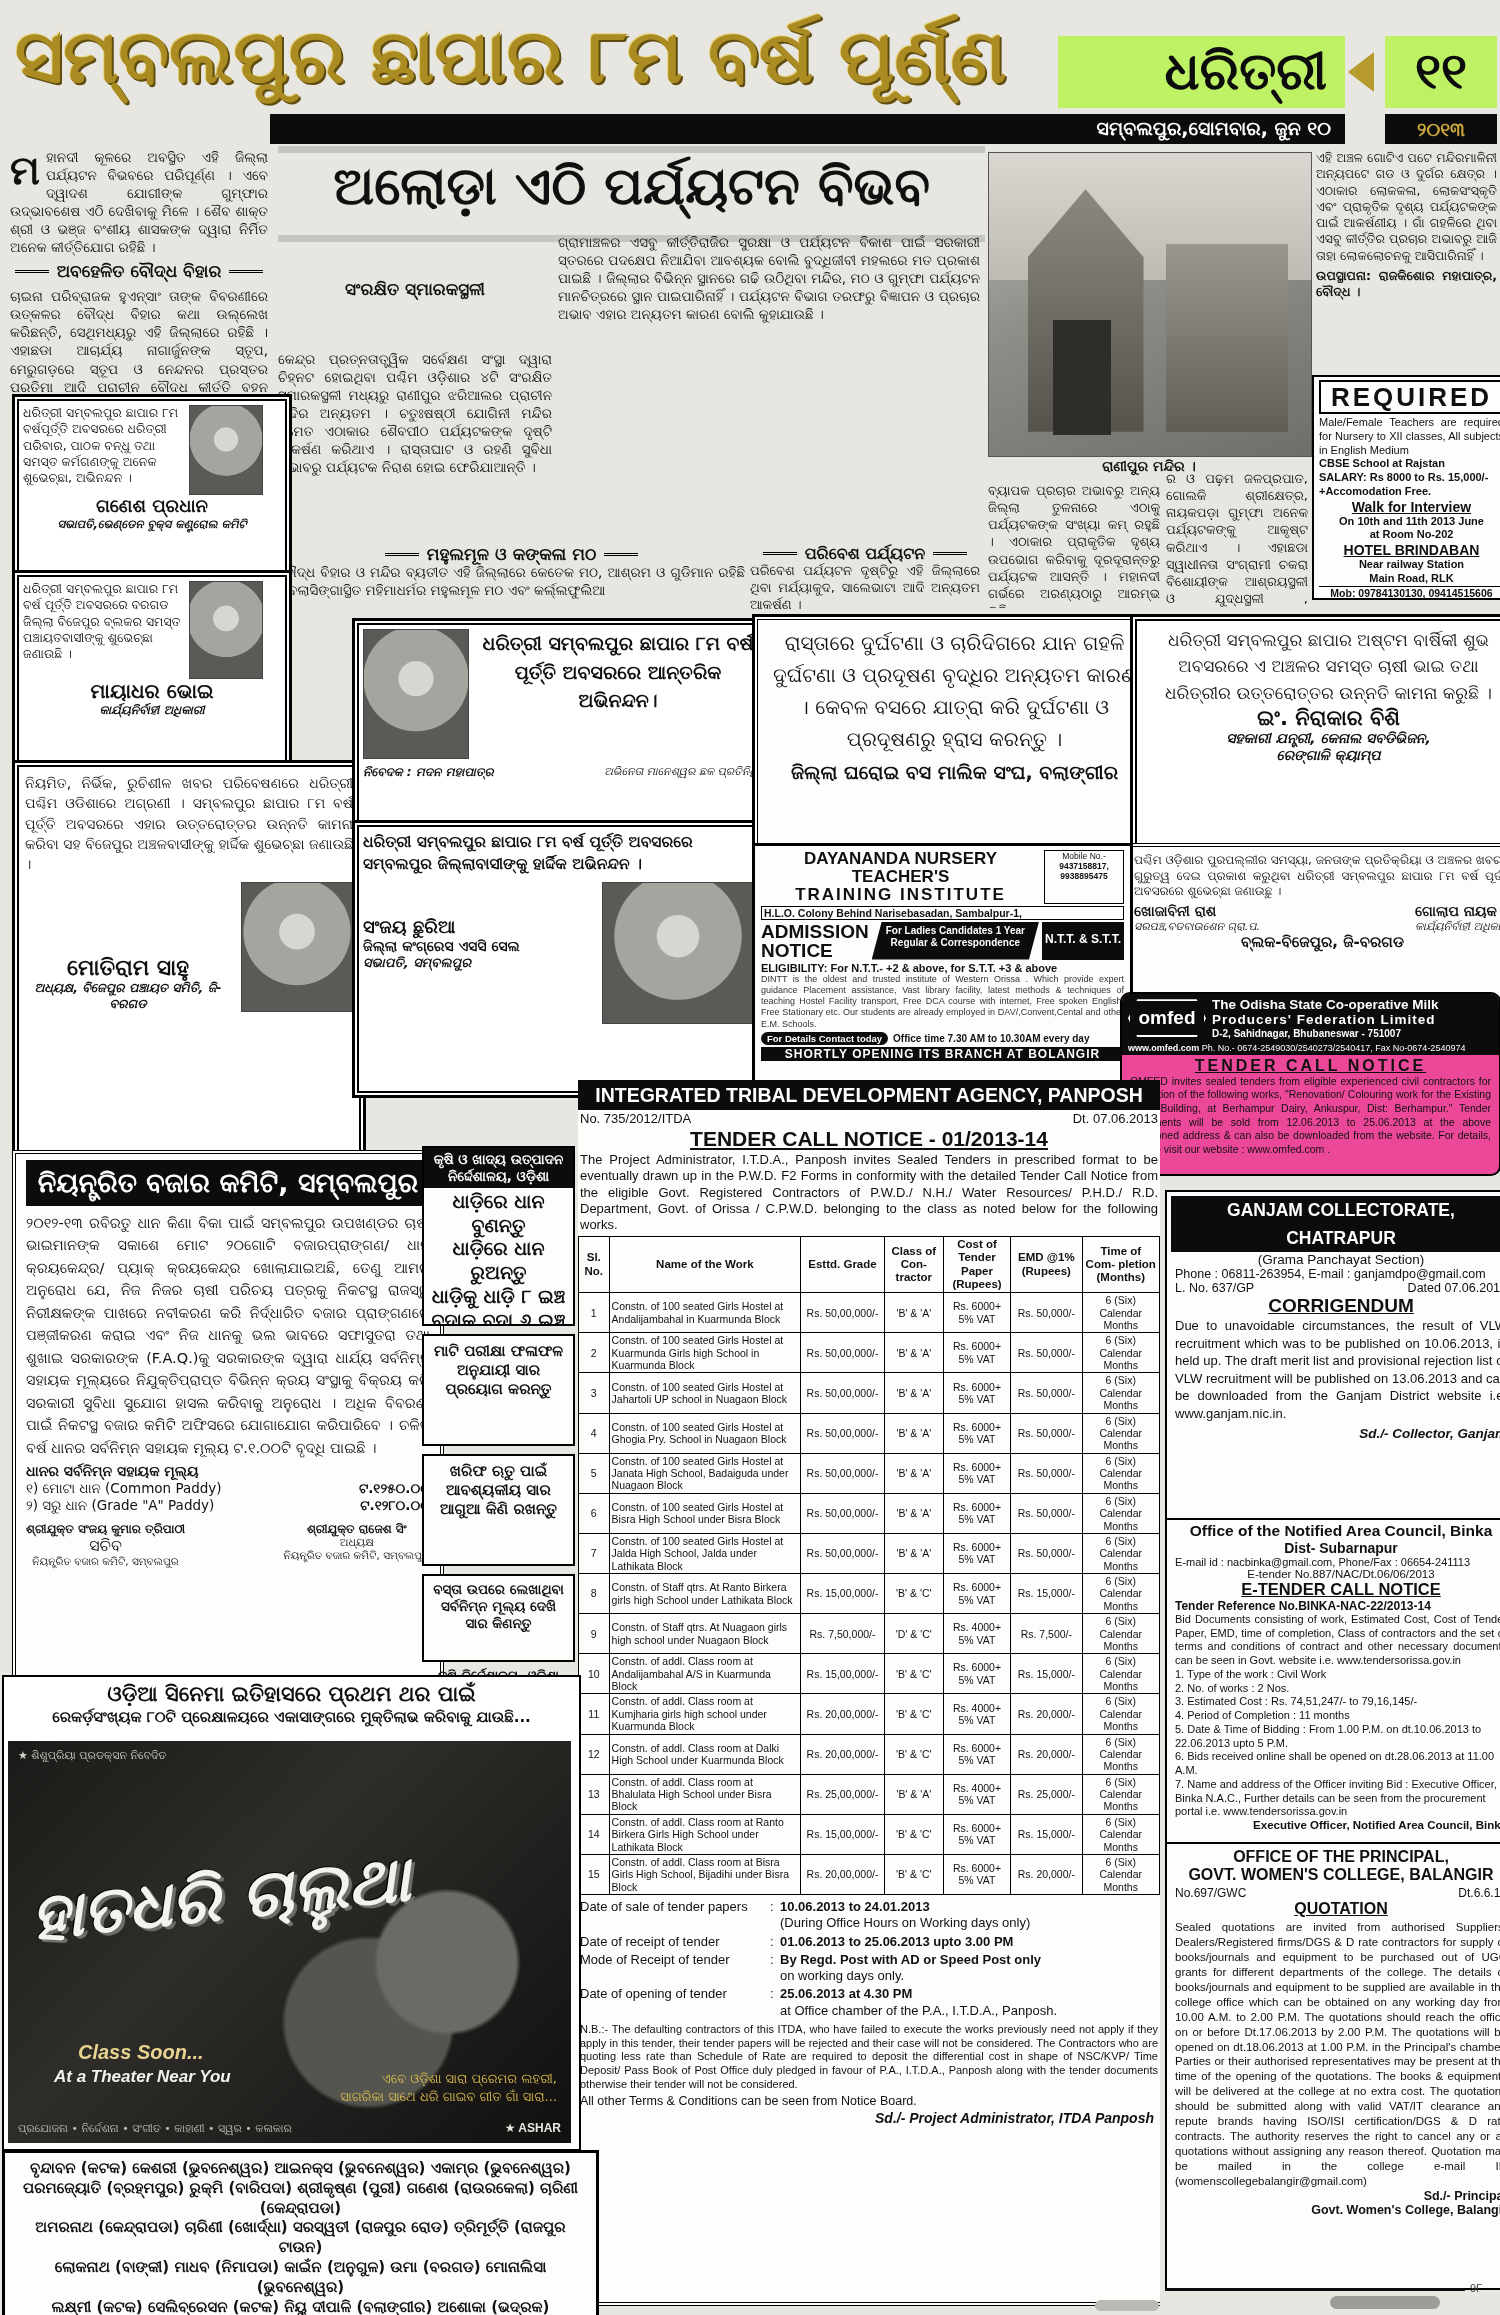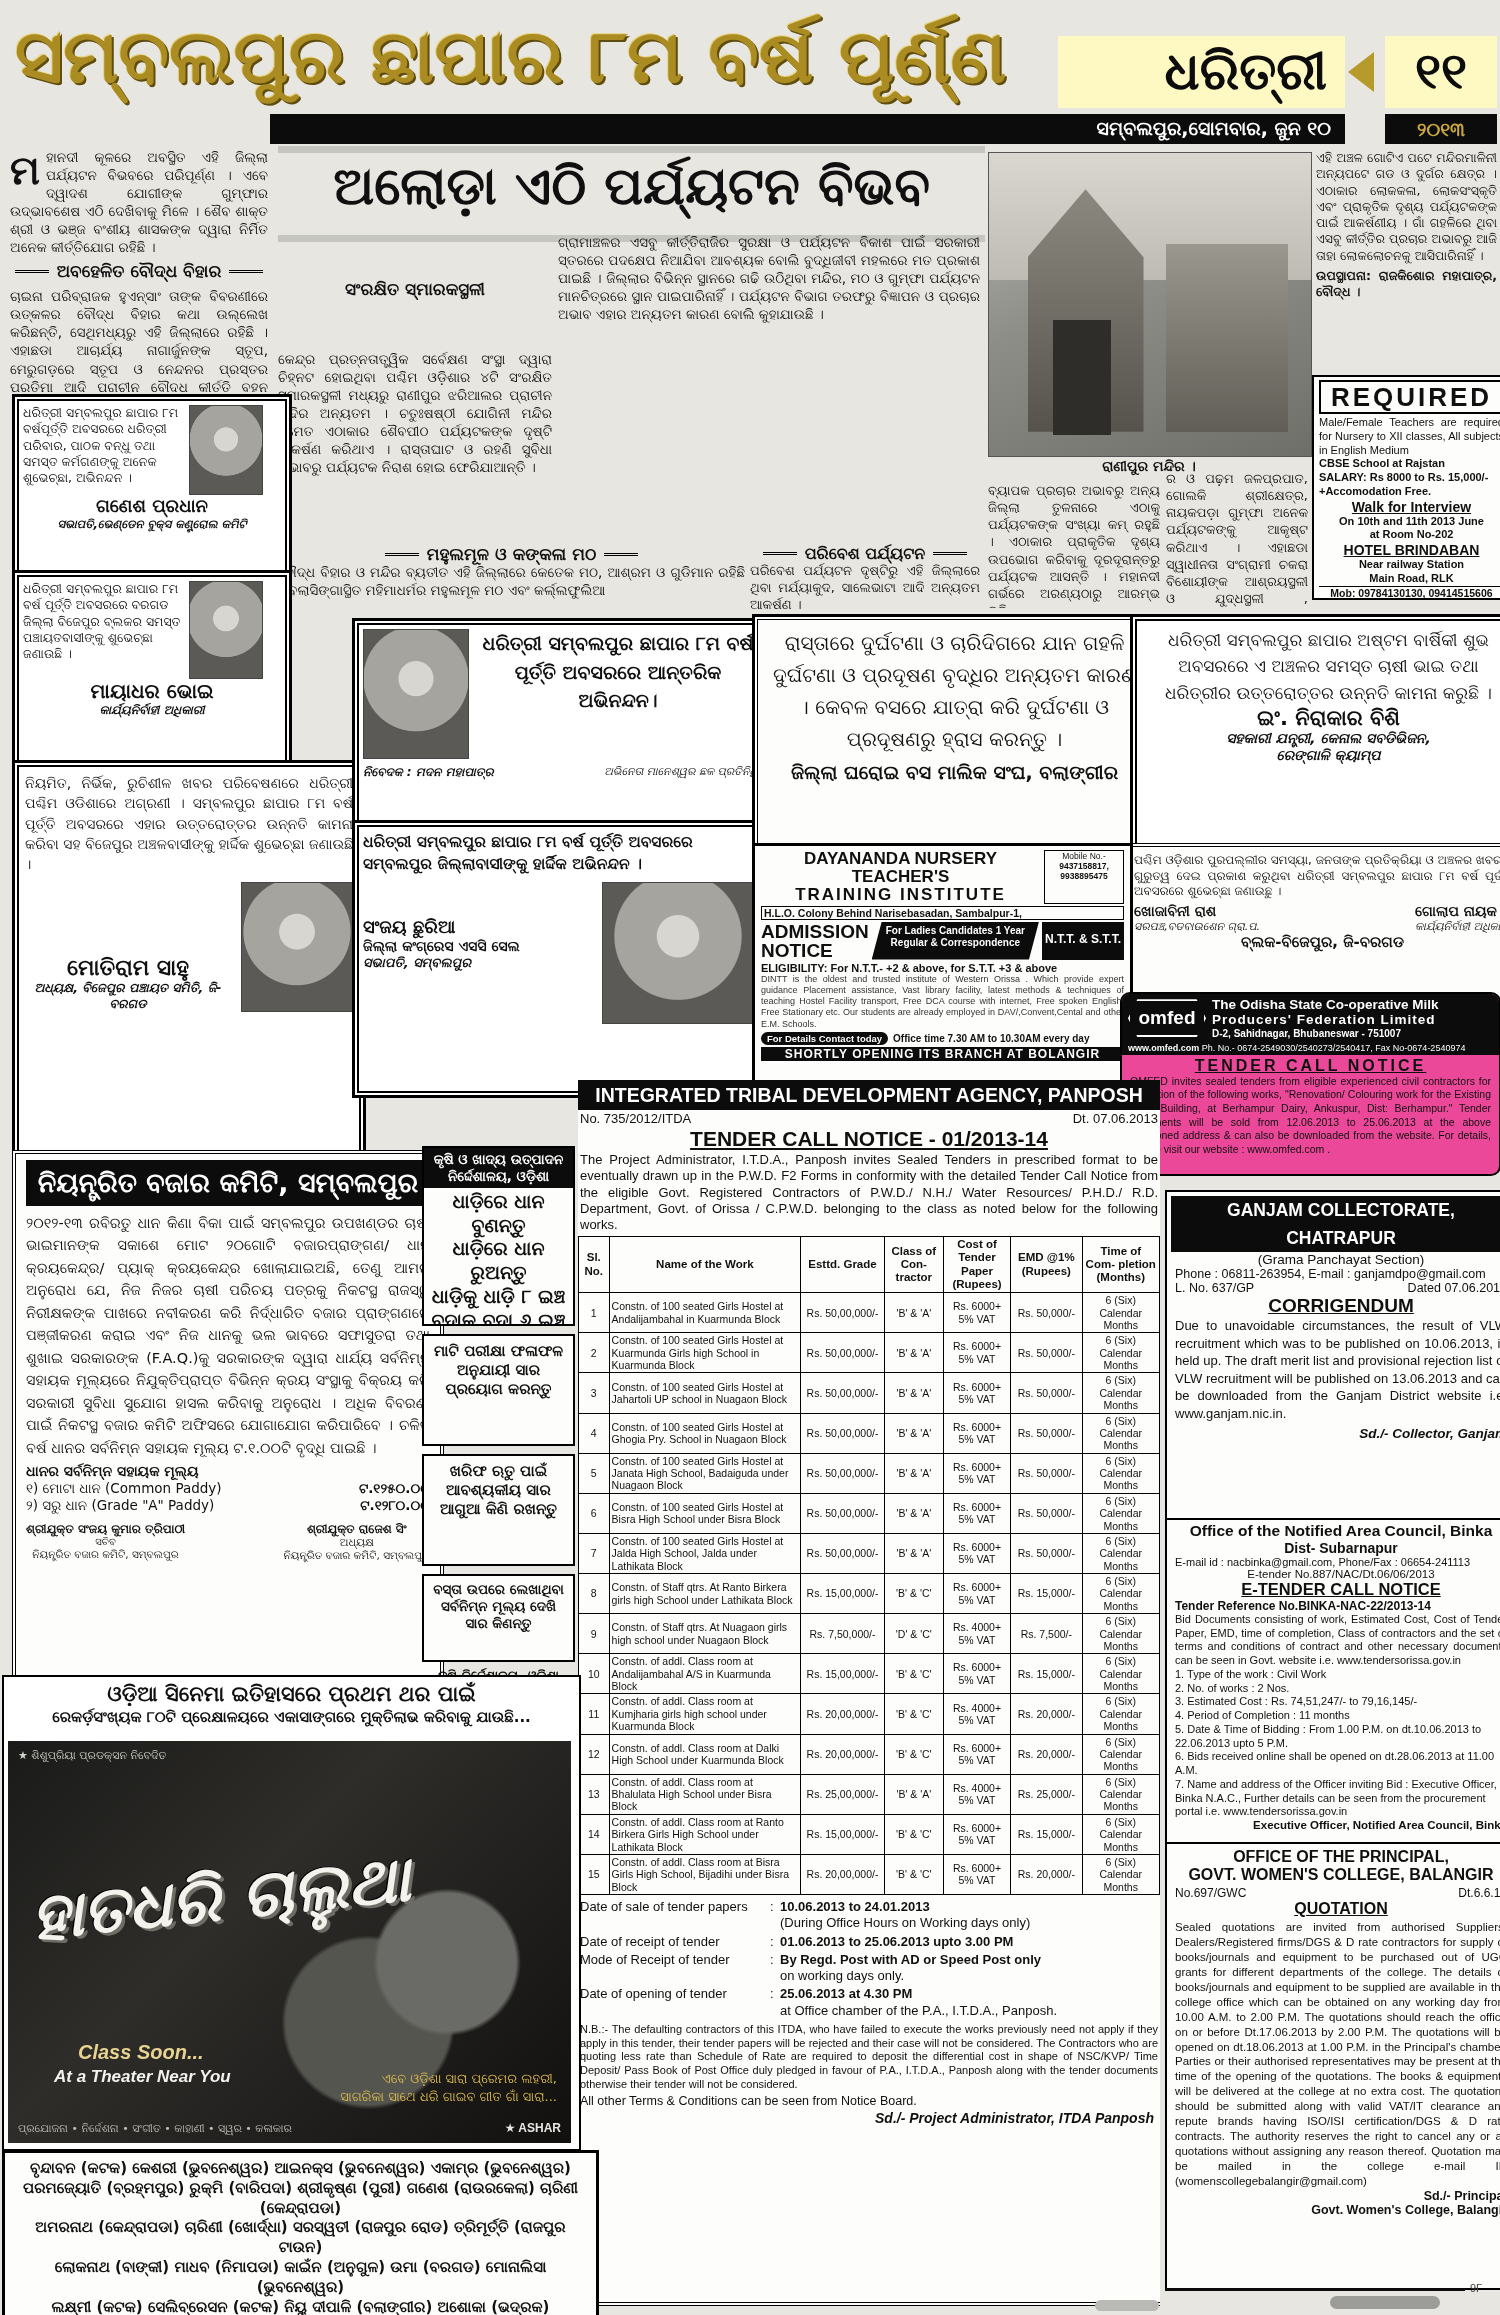--- a/index.html
+++ b/index.html
@@ -10,21 +10,21 @@
   .just{text-align:justify;text-justify:inter-word;}
   .ctr{text-align:center;}
   .b{font-weight:bold;}
   .i{font-style:italic;}
   .frame{border:2px solid #000;background:#fdfdfb;}
   .dframe{border:4px double #000;background:#fdfdfb;}
   .tframe{border:3px solid #000;box-shadow:0 0 0 2px #fff inset,0 0 0 3px #000 inset;background:#fdfdfb;}
   .odia{font-family:"DejaVu Sans",sans-serif;}
   .photo{background:linear-gradient(160deg,#b9b9b4 0%,#8e8e89 45%,#6f6f6a 100%);}
   .photo-face{background:radial-gradient(circle at 50% 38%,#d8d6d0 0 18%,#a6a49e 19% 55%,#5c5a56 56% 100%);}
-  .kicker-band{background:#fef9c3;}
+  .kicker-band{background:#bef264;}
   .blackbar{background:#0c0c0c;color:#fff;}
   .rule-h{border-top:3px solid #0c0c0c;}
   .subhead{font-weight:bold;display:flex;align-items:center;gap:8px;justify-content:center;}
   .subhead .dash{flex:0 0 34px;border-top:3px double #000;height:0;}
   .small{font-size:11px;line-height:1.25;}
   table.itda{border-collapse:collapse;table-layout:fixed;width:100%;}
   table.itda th,table.itda td{border:1.5px solid #000;padding:1px 2px;vertical-align:middle;
         font-size:10.5px;line-height:1.18;text-align:center;}
   table.itda th{font-size:11.5px;line-height:1.15;}
   table.itda td.tname{text-align:left;}
@@ -465,21 +465,21 @@
       <span>୧) ମୋଟା ଧାନ (Common Paddy)</span>
       <span class="b">ଟ.୧୨୫୦.୦୦</span>
     </div>
     <div style="display:flex;justify-content:space-between;font-size:13.5px;" class="odia">
       <span>୨) ସରୁ ଧାନ (Grade "A" Paddy)</span>
       <span class="b">ଟ.୧୨୮୦.୦୦</span>
     </div>
     <div style="display:flex;justify-content:space-between;margin-top:8px;" class="odia ctr">
       <div>
         <div class="b" style="font-size:12px;">ଶ୍ରୀଯୁକ୍ତ ସଂଜୟ କୁମାର ତ୍ରିପାଠୀ</div>
-        <div style="font-size:10px;">ସଚିବ</div>
+        <div style="font-size:16px;">ସଚିବ</div>
         <div style="font-size:10.5px;">ନିୟନ୍ତ୍ରିତ ବଜାର କମିଟି, ସମ୍ବଲପୁର</div>
       </div>
       <div>
         <div class="b" style="font-size:12px;">ଶ୍ରୀଯୁକ୍ତ ରାଜେଶ ସିଂ</div>
         <div style="font-size:11px;">ଅଧ୍ୟକ୍ଷ</div>
         <div style="font-size:10.5px;">ନିୟନ୍ତ୍ରିତ ବଜାର କମିଟି, ସମ୍ବଲପୁର</div>
       </div>
     </div>
   </div>
 

